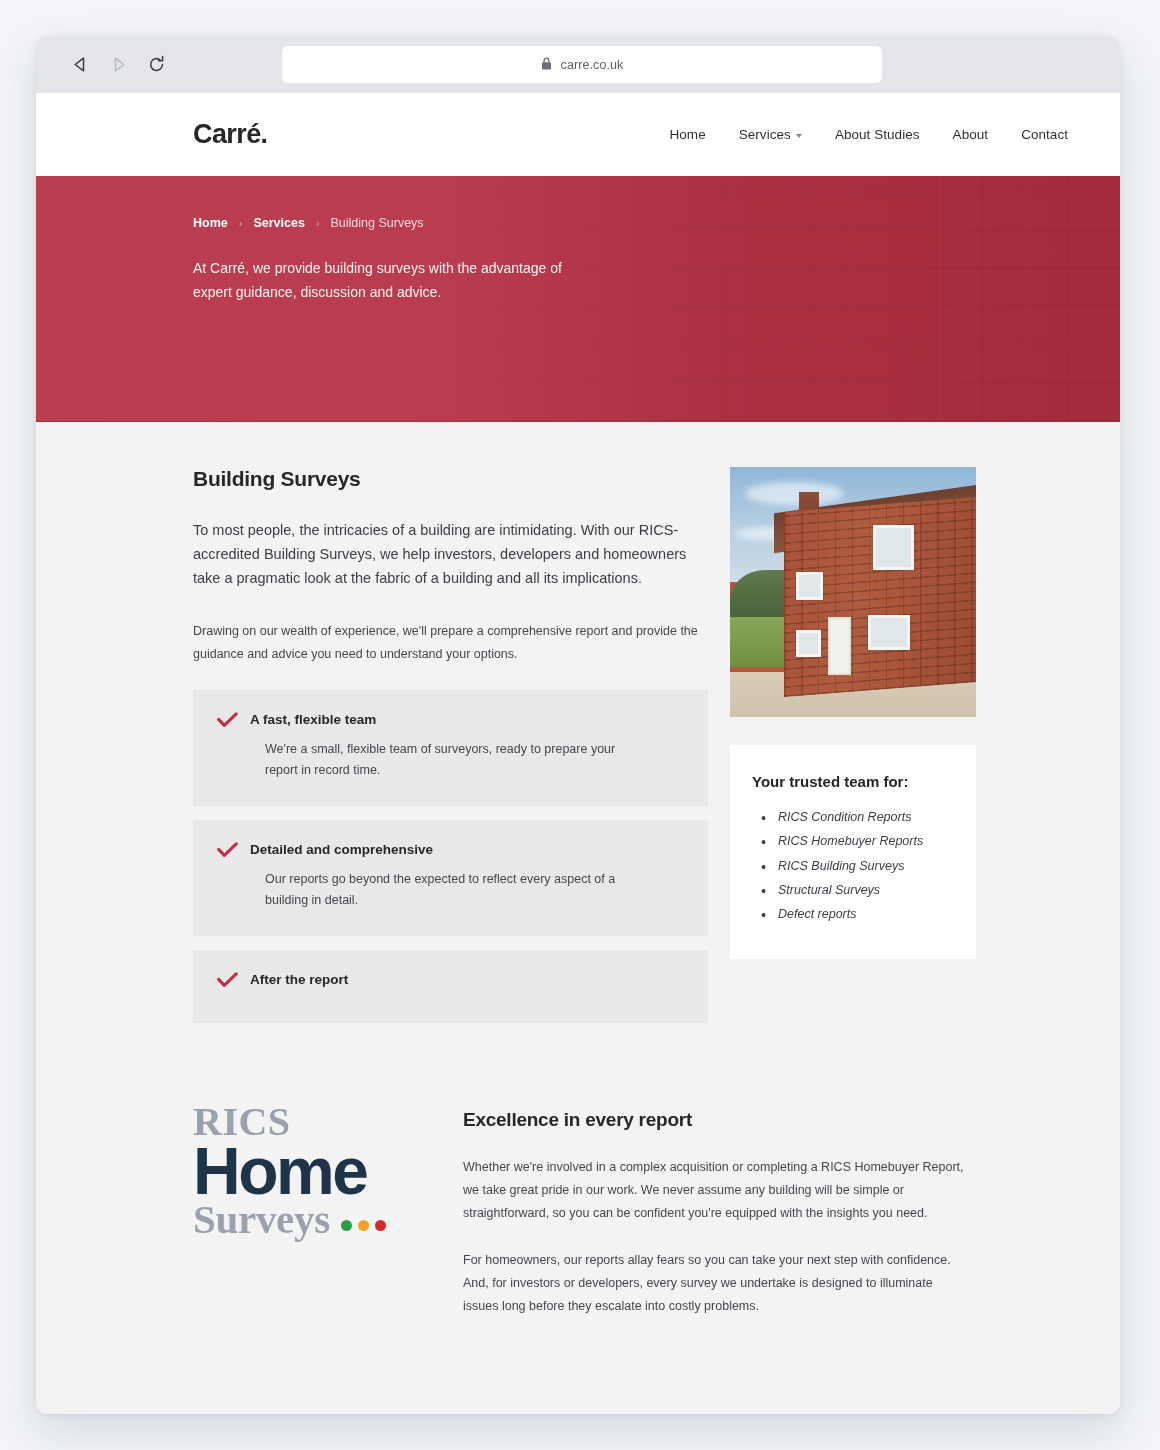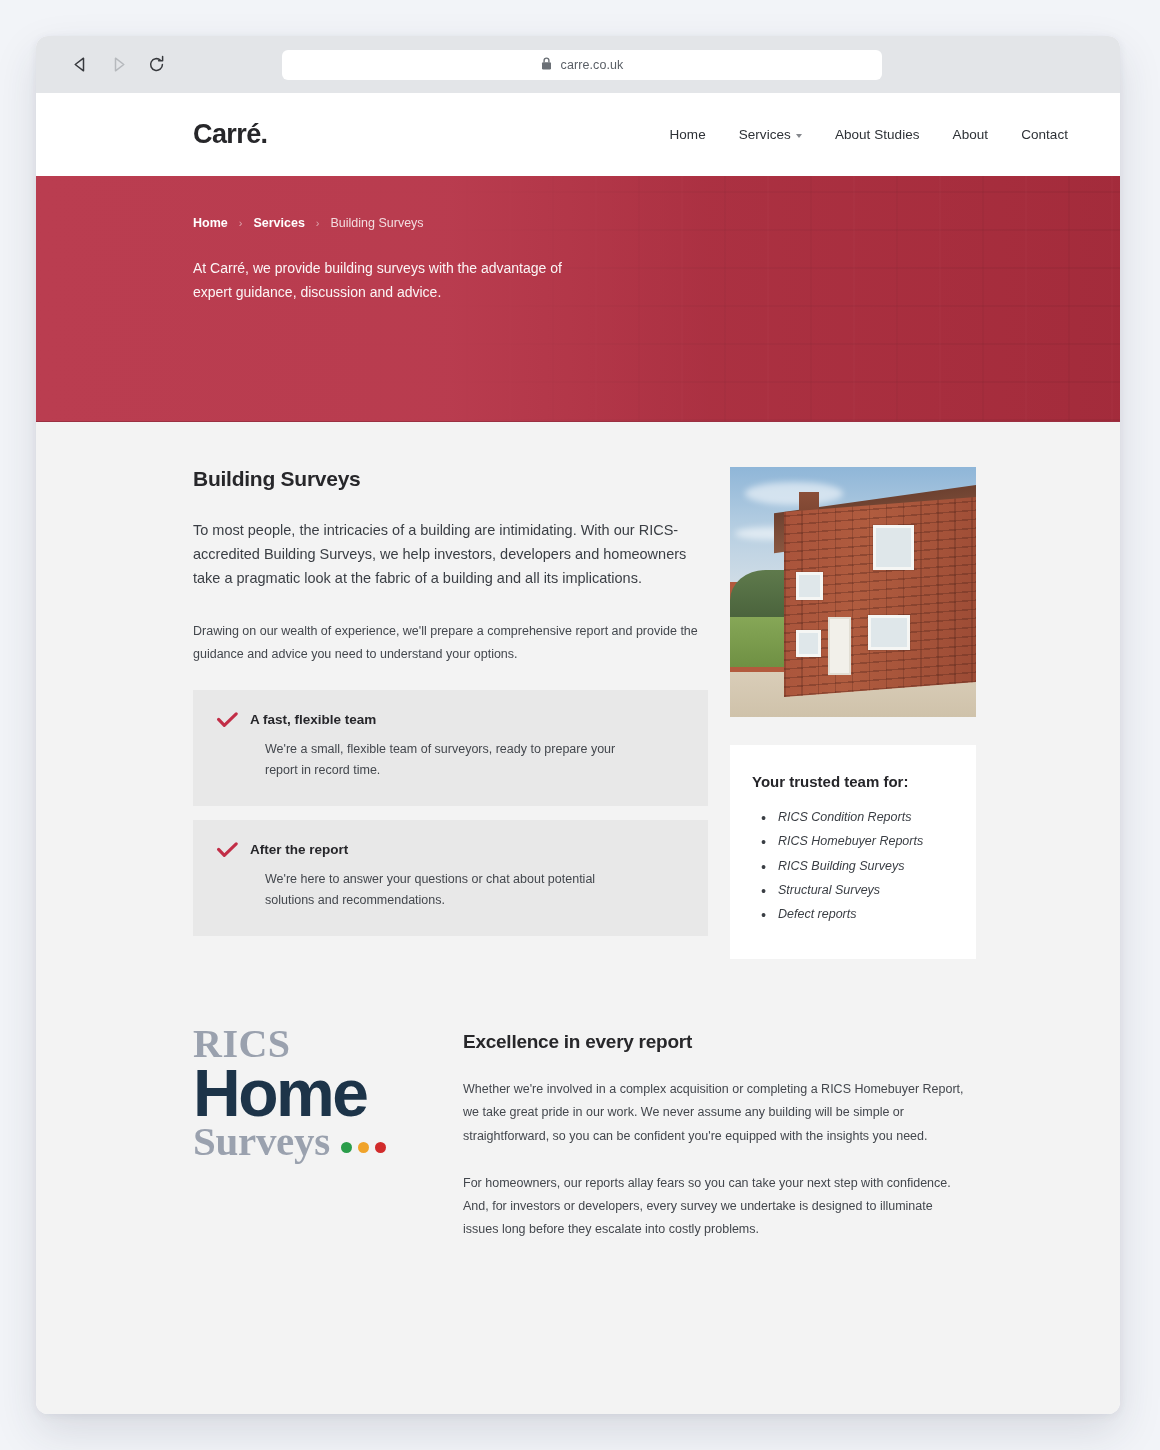--- a/index.html
+++ b/index.html
@@ -39,21 +39,21 @@
 
   .nav-btn {
     width: 28px; height: 28px;
     display: flex; align-items: center; justify-content: center;
   }
 
   .url-bar {
     position: absolute;
     left: 246px;
     width: 600px;
-    height: 30px;
+    height: 37px;
     background: #ffffff;
     border-radius: 6px;
     display: flex;
     align-items: center;
     justify-content: center;
     gap: 9px;
   }
   .url-text {
     font-size: 12.5px;
     color: #5a5f66;
@@ -459,31 +459,41 @@
               <span class="tick">
                 <svg width="21" height="16" viewBox="0 0 21 16" aria-hidden="true">
                   <path d="M1.6 7.4 L7.3 13.4 L19.2 1.8" fill="none" stroke="#c22e47" stroke-width="3.1" stroke-linecap="round" stroke-linejoin="round"></path>
                 </svg>
               </span>
               <span class="feature-title">A fast, flexible team</span>
             </div>
             <p class="feature-text">We're a small, flexible team of surveyors, ready to prepare your report in record time.</p>
           </div>
 
+          <div class="feature-card">
+            <div class="feature-head">
+              <span class="tick">
+                <svg width="21" height="16" viewBox="0 0 21 16" aria-hidden="true">
+                  <path d="M1.6 7.4 L7.3 13.4 L19.2 1.8" fill="none" stroke="#c22e47" stroke-width="3.1" stroke-linecap="round" stroke-linejoin="round"></path>
+                </svg>
+              </span>
+              <span class="feature-title">Detailed and comprehensive</span>
+            </div>
+            <p class="feature-text">Our reports go beyond the expected to reflect every aspect of a building in detail.</p>
+          </div>
 
           <div class="feature-card">
             <div class="feature-head">
               <span class="tick">
                 <svg width="21" height="16" viewBox="0 0 21 16" aria-hidden="true">
                   <path d="M1.6 7.4 L7.3 13.4 L19.2 1.8" fill="none" stroke="#c22e47" stroke-width="3.1" stroke-linecap="round" stroke-linejoin="round"></path>
                 </svg>
               </span>
               <span class="feature-title">After the report</span>
             </div>
-            <p class="feature-text">We're here to answer your questions or chat about potential solutions and recommendations.</p>
           </div>
 
         </div>
       </div>
 
       <div class="right-col">
 
         <div class="photo">
           <div class="sky"></div>
           <div class="cloud" style="left:6%;top:6%;width:40%;height:9%;"></div>

